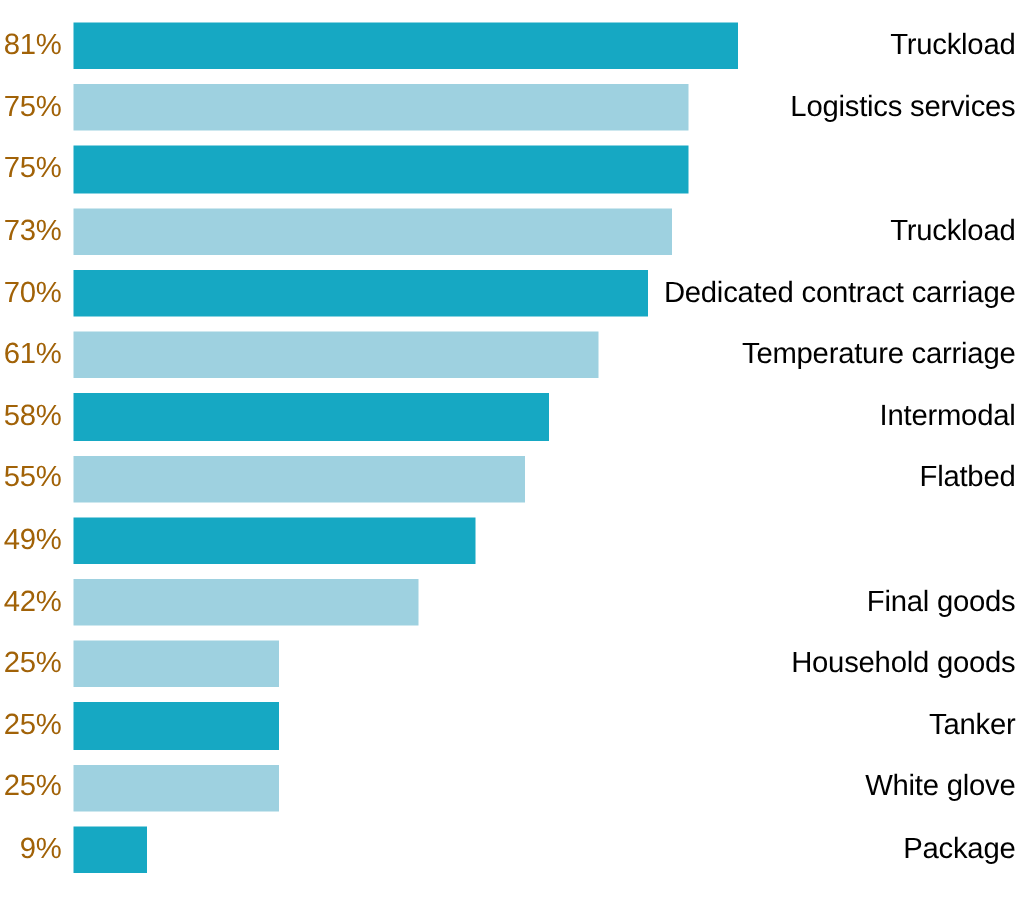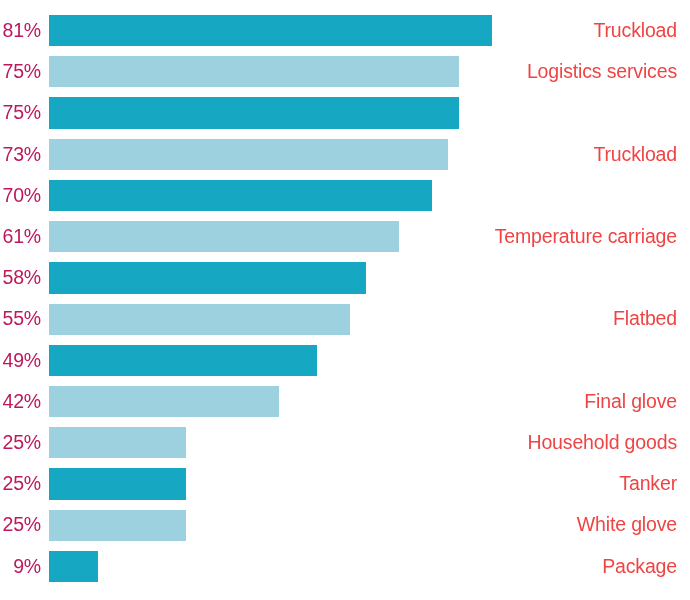--- a/index.html
+++ b/index.html
@@ -37,21 +37,21 @@
 
   
   .value {
     width: 49px;
     flex: 0 0 49px;
     text-align: right;
     padding-right: 8px;
     box-sizing: border-box;
     font-size: 19.5px;
     line-height: 1;
-    color: #be185d;
+    color: #a16207;
     letter-spacing: -0.2px;
     white-space: nowrap;
   }
 
   
   .track {
     position: relative;
     flex: 1 1 auto;
     height: 100%;
     align-self: stretch;
@@ -74,21 +74,21 @@
     top: 0;
     height: 100%;
     display: flex;
     align-items: center;
     justify-content: flex-end;
     width: 270px;
     padding-right: 13px;
     box-sizing: border-box;
     font-size: 19.5px;
     line-height: 1;
-    color: #ef4444;
+    color: #000000;
     letter-spacing: -0.15px;
     white-space: nowrap;
     pointer-events: none;
   }
 </style>
 </head>
 <body>
 
 <div id="chart">
     <div class="bar-row">
@@ -115,53 +115,55 @@
       <div class="value">73%</div>
       <div class="track">
         <div class="bar light" style="width: 399.247px;"></div>
         <div class="label">Truckload</div>
       </div>
     </div>
     <div class="bar-row">
       <div class="value">70%</div>
       <div class="track">
         <div class="bar dark" style="width: 382.84px;"></div>
+        <div class="label">Dedicated contract carriage</div>
       </div>
     </div>
     <div class="bar-row">
       <div class="value">61%</div>
       <div class="track">
         <div class="bar light" style="width: 350.025px;"></div>
         <div class="label">Temperature carriage</div>
       </div>
     </div>
     <div class="bar-row">
       <div class="value">58%</div>
       <div class="track">
         <div class="bar dark" style="width: 317.21px;"></div>
+        <div class="label">Intermodal</div>
       </div>
     </div>
     <div class="bar-row">
       <div class="value">55%</div>
       <div class="track">
         <div class="bar light" style="width: 300.802px;"></div>
         <div class="label">Flatbed</div>
       </div>
     </div>
     <div class="bar-row">
       <div class="value">49%</div>
       <div class="track">
         <div class="bar dark" style="width: 267.988px;"></div>
       </div>
     </div>
     <div class="bar-row">
       <div class="value">42%</div>
       <div class="track">
         <div class="bar light" style="width: 229.704px;"></div>
-        <div class="label">Final glove</div>
+        <div class="label">Final goods</div>
       </div>
     </div>
     <div class="bar-row">
       <div class="value">25%</div>
       <div class="track">
         <div class="bar light" style="width: 136.728px;"></div>
         <div class="label">Household goods</div>
       </div>
     </div>
     <div class="bar-row">

